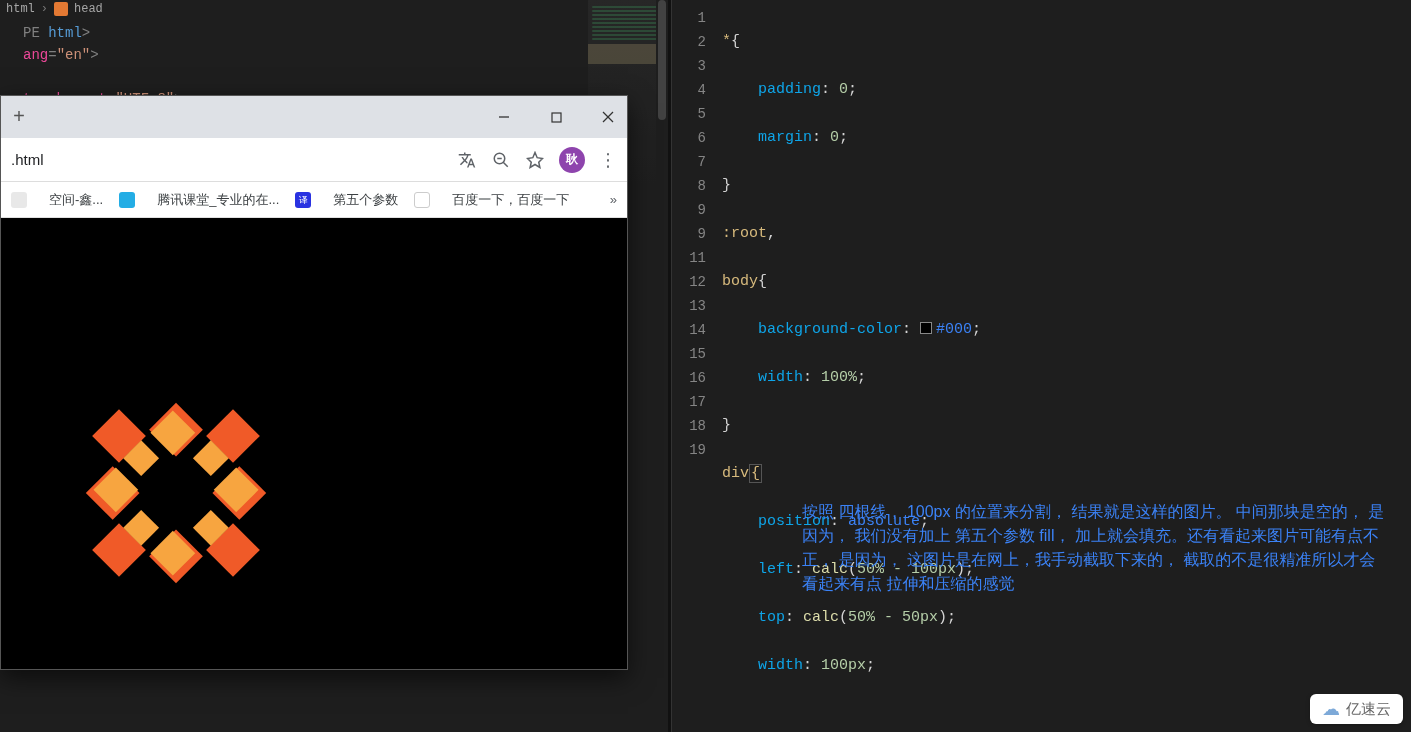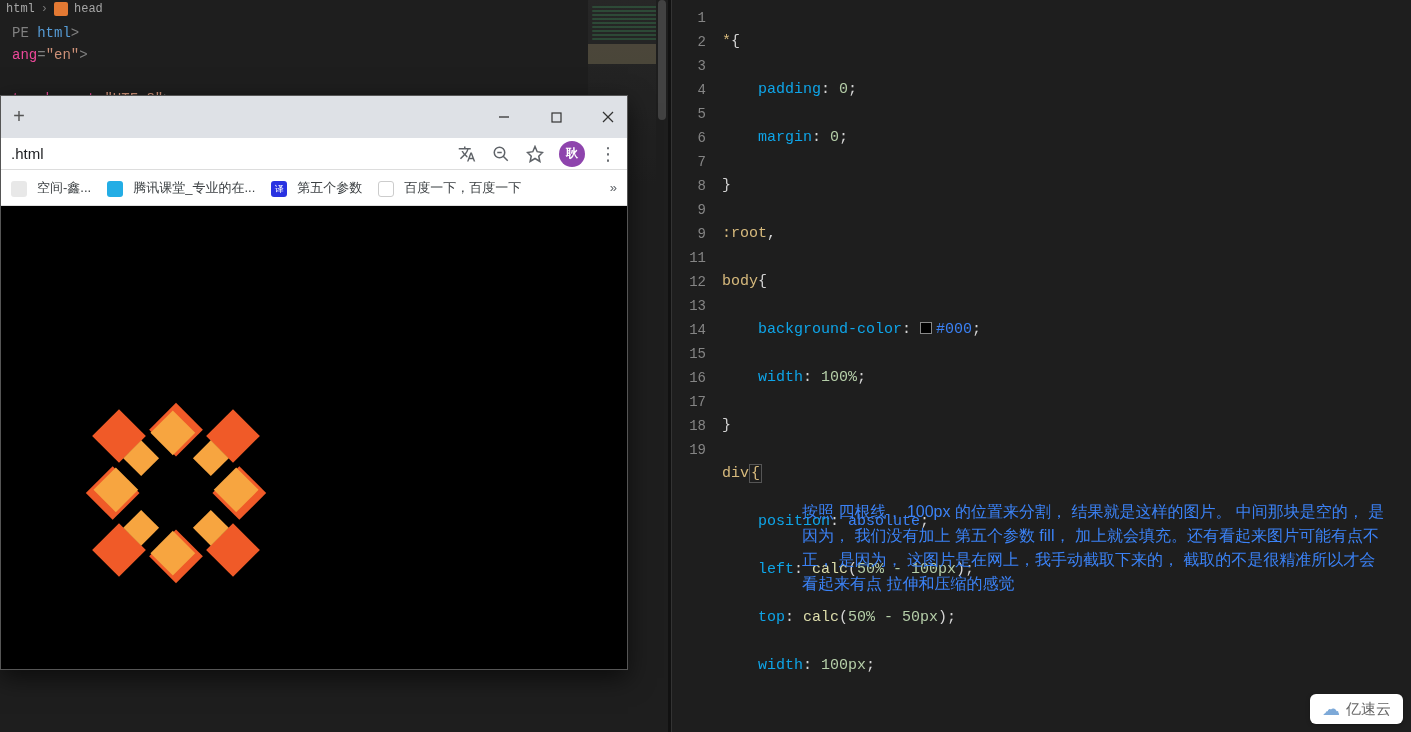--- a/index.html
+++ b/index.html
@@ -27,21 +27,21 @@
     padding: 2px 6px;
     color: #a6a6a6;
     font-size: 12px;
   }
   .html-breadcrumb .chev { color: #777; }
   .html-breadcrumb .tag-ic {
     width: 14px; height: 14px; display: inline-block;
     background: #e37933; border-radius: 2px;
   }
   .html-code {
-    padding: 4px 12px;
+    padding: 4px 23px;
     line-height: 22px;
   }
   .tok-gray{color:#808080}.tok-blue{color:#569cd6}.tok-attr{color:#ec4899}
   .tok-str{color:#ce9178}
 
   .minimap {
     position: absolute; right: 0; top: 0;
     width: 80px; height: 200px;
     background: linear-gradient(#2b2b2b, #1e1e1e);
     opacity: .7;
@@ -104,37 +104,37 @@
     position:relative;
   }
   .newtab {
     width:28px;height:28px;border-radius:50%;
     display:flex;align-items:center;justify-content:center;
     color:#555;font-size:20px;
   }
   .win-controls{ position:absolute; right:4px; top:0; height:42px; display:flex; align-items:center; gap:22px; }
   .win-btn{ width:30px;height:30px;display:flex;align-items:center;justify-content:center;color:#333}
   .toolbar {
-    height: 32px; background:#fff;
+    height: 44px; background:#fff;
     display:flex; align-items:center; padding:0 10px; gap:14px;
     border-bottom:1px solid #ddd;
     color:#5f6368;
     font-family: Arial, sans-serif; font-size:15px;
   }
   .omnibox { flex:1; color:#202124; }
   .tb-icon{width:20px;height:20px;display:flex;align-items:center;justify-content:center}
   .avatar{width:26px;height:26px;border-radius:50%;background:#8e44ad;color:#fff;font-size:12px;font-weight:bold;display:flex;align-items:center;justify-content:center}
   .tb-more{font-size:18px;color:#5f6368}
 
   .bookmarks {
     height: 36px; background:#fff; border-bottom:1px solid #e0e0e0;
     display:flex; align-items:center; gap:16px; padding:0 10px;
     font-family:"Microsoft YaHei",sans-serif; font-size:13px; color:#3c4043;
   }
-  .bm-item{display:flex;align-items:flex-end;gap:10px;white-space:nowrap}
+  .bm-item{display:flex;align-items:center;gap:22px;white-space:nowrap}
   .bm-fav{width:16px;height:16px;border-radius:3px;display:inline-block}
   .bm-more{margin-left:auto;color:#5f6368}
 
   .page-canvas{position:absolute; left:0; right:0; top:122px; bottom:0; background:#000;}
   .border-demo{
     position:absolute; left:80px; top:180px; width:190px;height:190px;
   }
   .border-demo svg{width:100%;height:100%}
 
   

